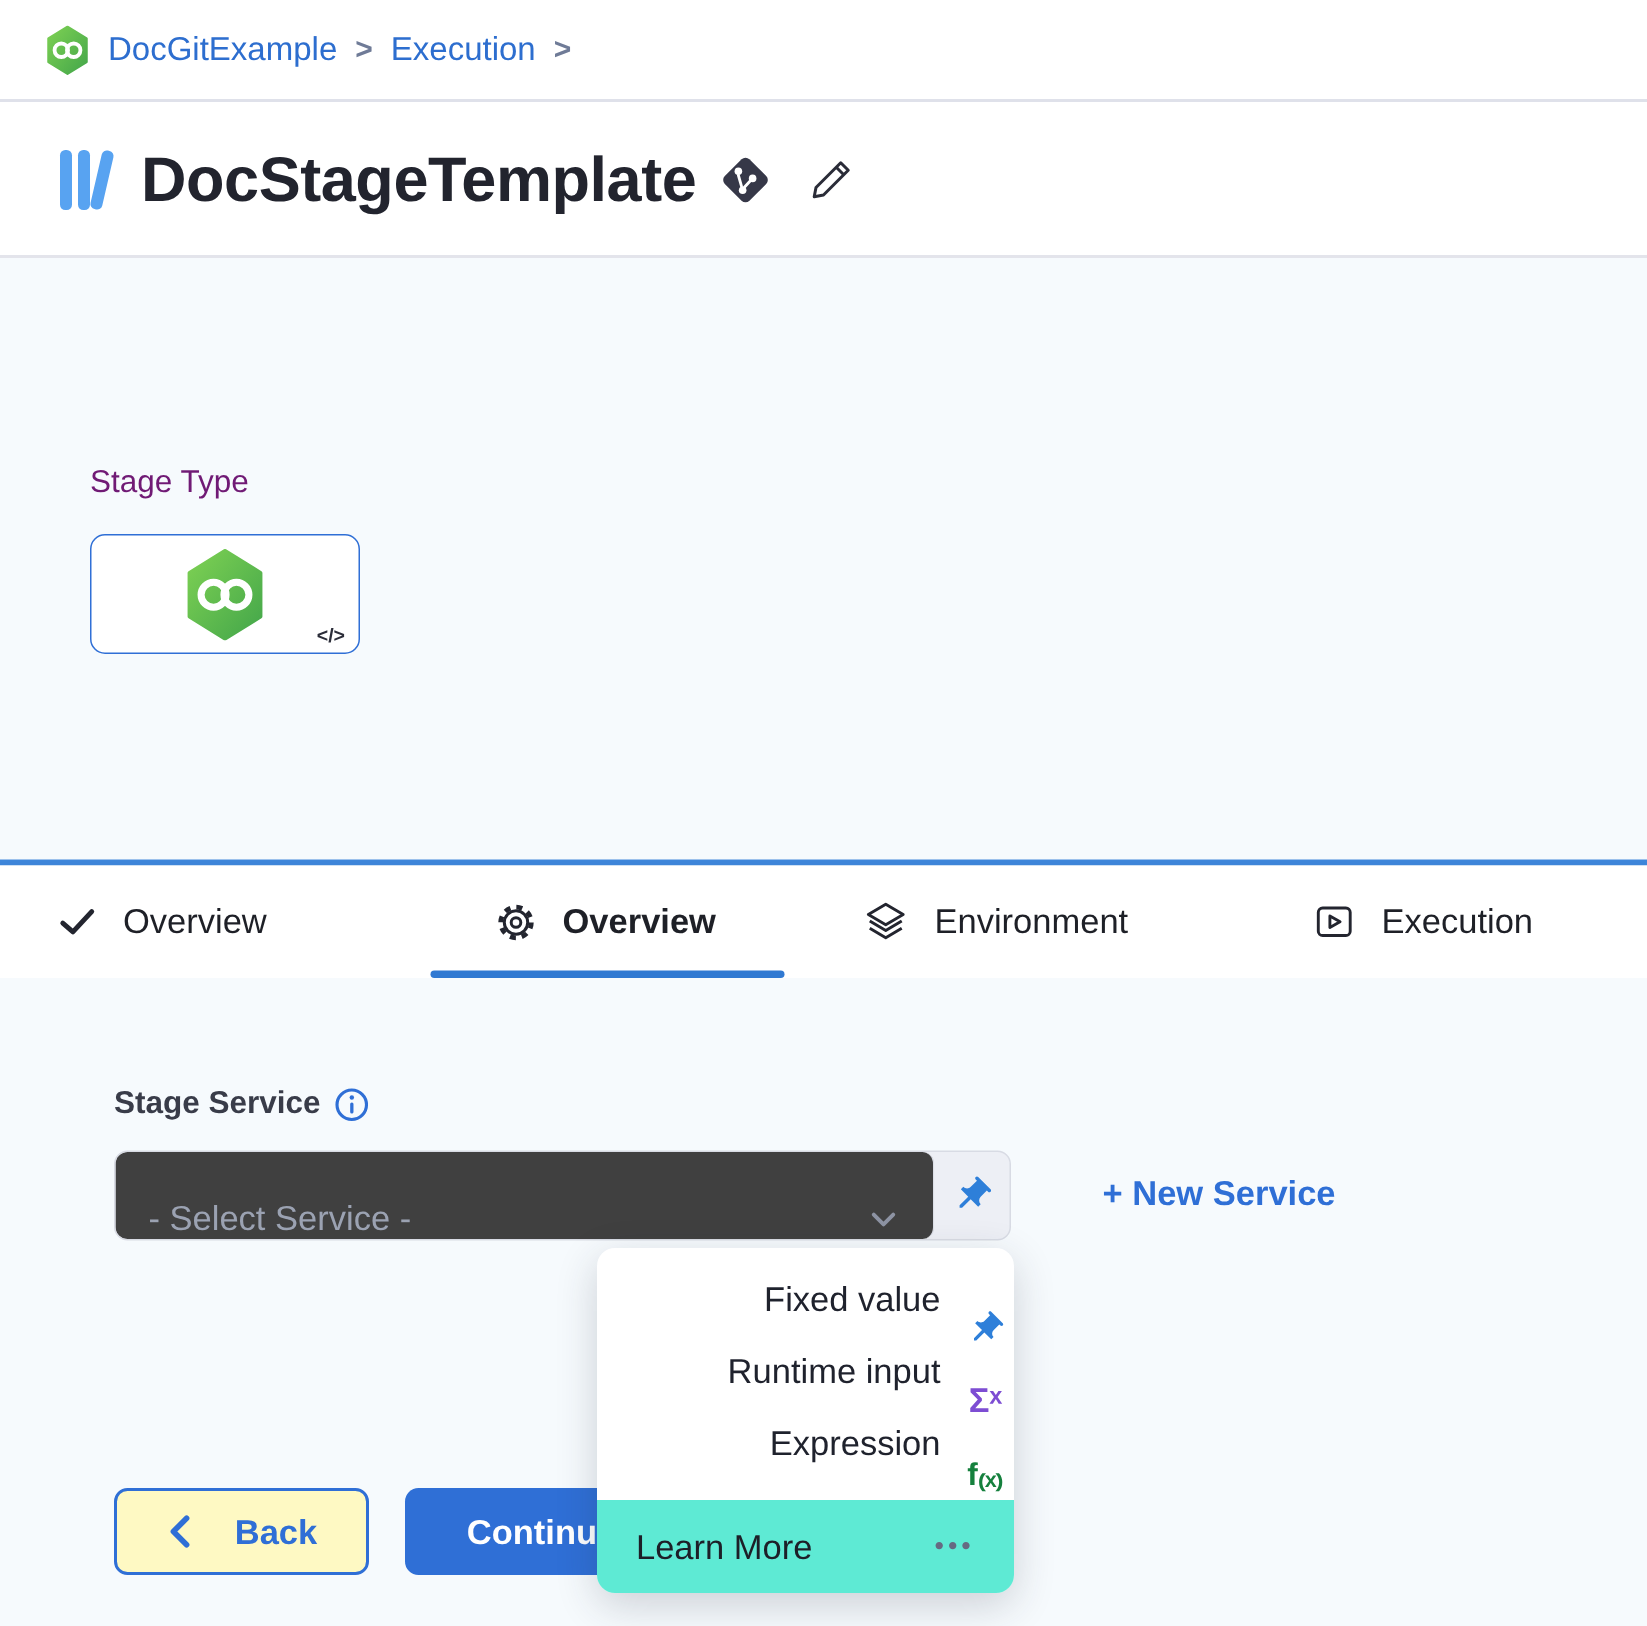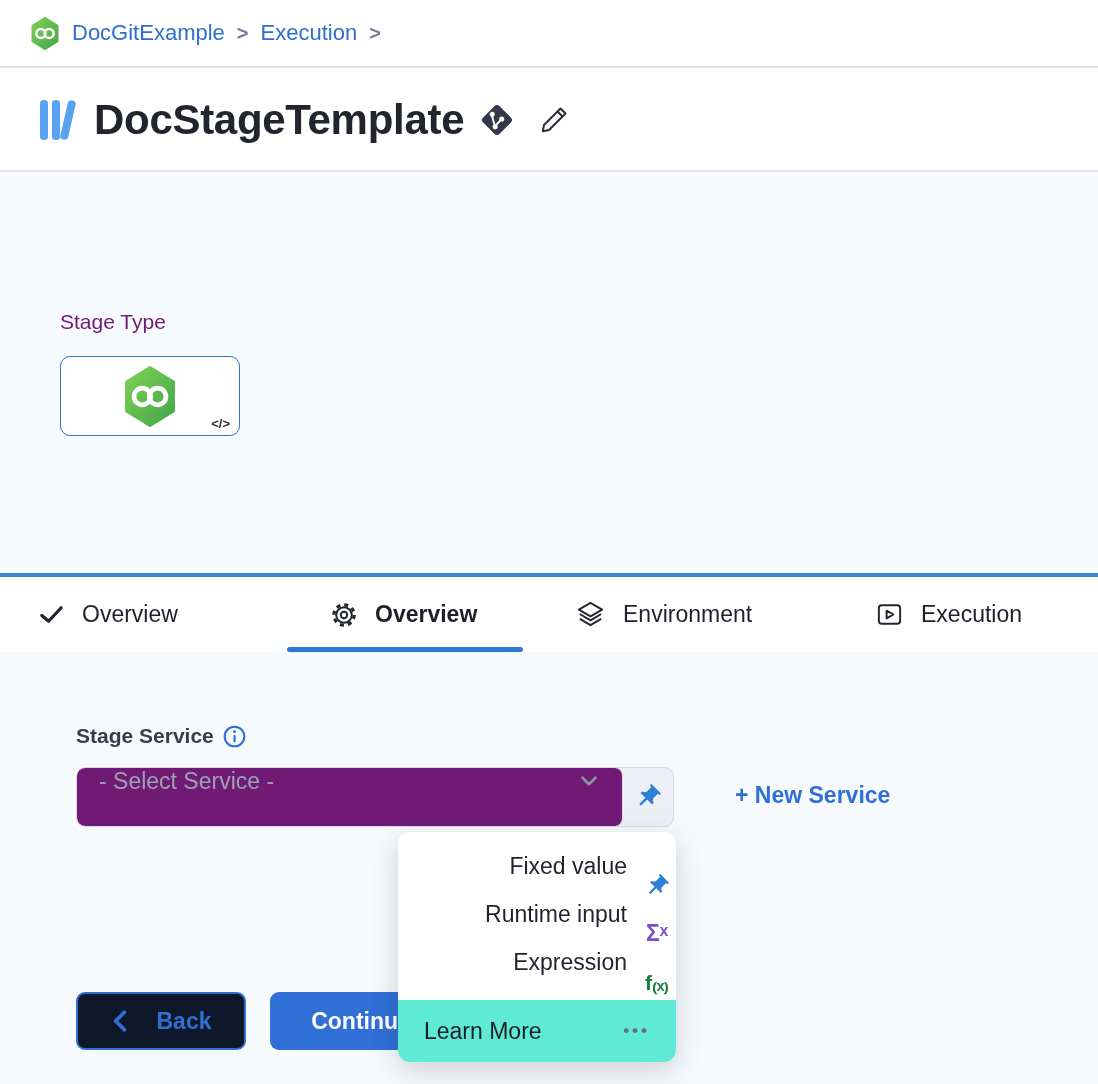--- a/index.html
+++ b/index.html
@@ -50,29 +50,29 @@
   .tab-underline { position:absolute; left:287px; top:70px; width:236px; height:5px; border-radius:3px; background:#3079d2; }
   
   .content-section { position:absolute; top:652px; left:0; right:0; bottom:0; background:#f6fafd; }
   .select-label-row { position:absolute; left:76px; top:72px; display:flex; align-items:center; gap:9px;
                       font-size:21px; font-weight:600; color:#393c49; }
   .select-group {
     position:absolute; left:76px; top:115px; width:598px; height:60px; box-sizing:border-box;
     border:1.5px solid #d8dbe4; background:#edeff5; border-radius:9px; display:flex; overflow:hidden;
   }
   .select-input {
-    width:546px; box-sizing:border-box; background:#701a75; border-right:1px solid #dcdfe7; border-radius:8px;
-    display:flex; align-items:flex-start; justify-content:space-between; padding:0 20px 0 22px; cursor:pointer;
+    width:546px; box-sizing:border-box; background:#404040; border-right:1px solid #dcdfe7; border-radius:8px;
+    display:flex; align-items:flex-end; justify-content:space-between; padding:0 20px 0 22px; cursor:pointer;
   }
   .select-placeholder { font-size:23px; color:#9ba2b2; }
   .pin-btn { flex:1; display:flex; align-items:center; justify-content:center; cursor:pointer; }
   .new-service-link { position:absolute; left:735px; top:130px; font-size:23px; font-weight:700; color:#2f6fd6; cursor:pointer; }
   .back-btn {
     position:absolute; left:76px; top:340px; width:170px; height:58px; box-sizing:border-box;
-    background:#0f172a; border:2px solid #2f6fd6; border-radius:9px;
+    background:#fef9c3; border:2px solid #2f6fd6; border-radius:9px;
     display:flex; align-items:center; justify-content:center; gap:28px;
     font-size:23px; font-weight:700; color:#2f6fd6; cursor:pointer;
   }
   .continue-btn {
     position:absolute; left:270px; top:340px; width:182px; height:58px;
     background:#2f6fd6; border:none; border-radius:9px;
     display:flex; align-items:center; justify-content:center;
     font-size:23px; font-weight:700; color:#fff; cursor:pointer; z-index:2; overflow:hidden;
   }
   

